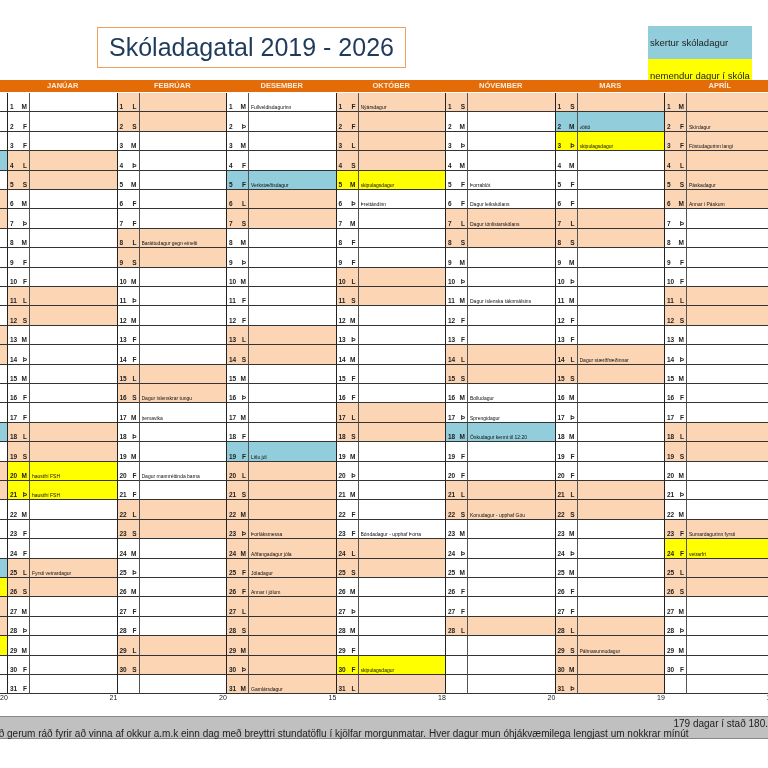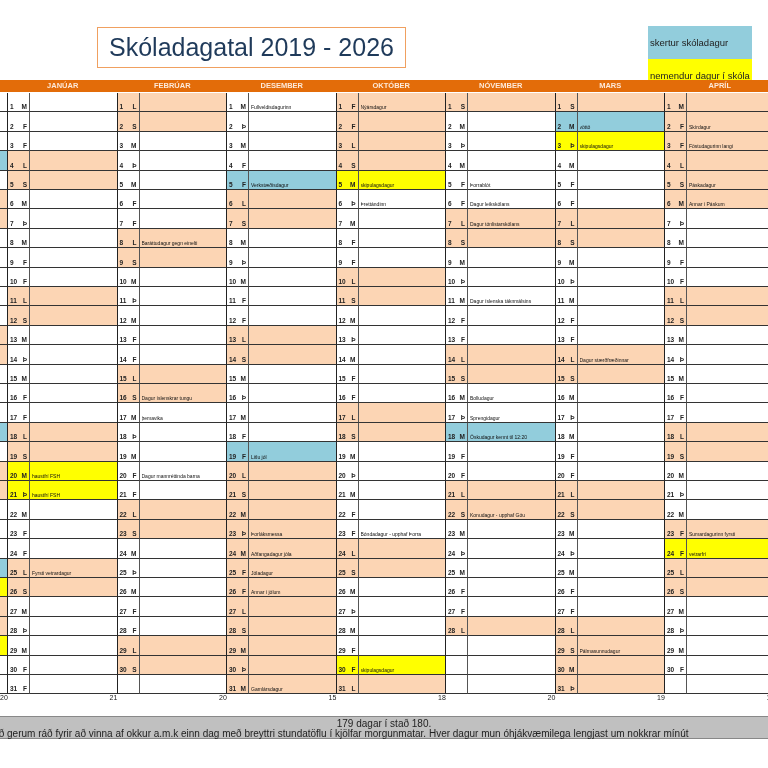--- a/index.html
+++ b/index.html
@@ -21,21 +21,21 @@
   .note { position:absolute; left:2px; bottom:1px; font-size:5px; white-space:nowrap; overflow:hidden; right:1px; }
   .bg-white { background:#ffffff; }
   .bg-peach { background:#fcd5b4; }
   .bg-blue { background:#92cddc; }
   .bg-yellow { background:#ffff00; }
 
   .counts { position:absolute; left:0; top:694px; width:768px; height:10px; font-size:7px; color:#222; }
   .counts span { position:absolute; top:0; }
 
   .footer { position:absolute; left:0; top:716px; width:768px; height:23px; background:#c0c0c0; border-top:1px solid #888; border-bottom:1px solid #888; box-sizing:border-box; }
-  .footer .l1 { position:absolute; left:0; width:768px; top:1px; text-align:center; font-size:10px; color:#222; }
+  .footer .l1 { position:absolute; left:0; width:768px; top:1px; text-align:right; font-size:10px; color:#222; }
   .footer .l2 { position:absolute; left:-10px; top:11px; white-space:nowrap; font-size:10px; color:#222; }
 </style>
 </head>
 <body>
 
 <div class="title-box">Skóladagatal 2019 - 2026</div>
 
 <div class="legend">
   <div class="lg-blue">skertur skóladagur</div>
   <div class="lg-yellow">nemendur dagur í skóla</div>

